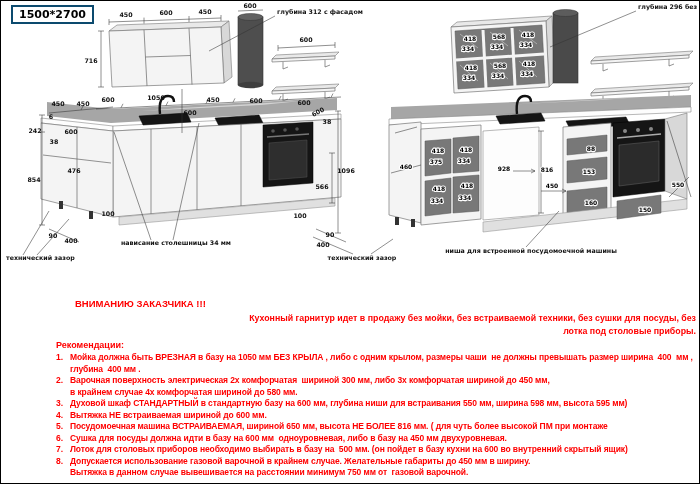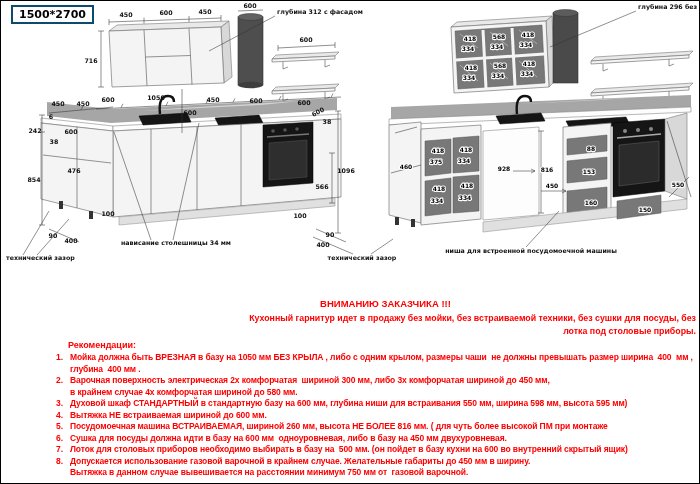--- a/index.html
+++ b/index.html
@@ -18,23 +18,23 @@
   .f-black{fill:#151515;stroke:#000;stroke-width:.5}
   .f-band{fill:#a6a6a6;stroke:none}
   .f-plinth{fill:#e0e0e0;stroke:#999;stroke-width:.6}
   .f-white{fill:#fdfdfd;stroke:#888;stroke-width:.6}
   text.dim{font-family:"DejaVu Sans",sans-serif;font-size:6.3px;font-weight:bold;fill:#111}
   text.chip{font-family:"DejaVu Sans",sans-serif;font-size:6px;font-weight:bold;fill:#000;
             stroke:#fff;stroke-width:2.2px;paint-order:stroke;stroke-linejoin:round}
   .mid{text-anchor:middle}
   
   .notice{position:absolute;left:55px;top:296px;width:640px;color:#f00;}
-  .n-head{margin-left:19px;font:bold 9.5px "Liberation Sans",sans-serif;line-height:14px;margin-bottom:1px;text-align:center;}
+  .n-head{margin-left:19px;font:bold 9.5px "Liberation Sans",sans-serif;line-height:14px;margin-bottom:1px;}
   .n-line{margin-left:19px;font:bold 8.8px "Liberation Sans",sans-serif;line-height:13px;white-space:pre;text-align:right;}
-  .n-rec{font:bold 9px "Liberation Sans",sans-serif;line-height:13px;margin-top:1px;margin-left:12px;}
+  .n-rec{font:bold 9px "Liberation Sans",sans-serif;line-height:13px;margin-top:1px;}
   .n-item{display:flex;font:bold 8.5px "Liberation Sans",sans-serif;line-height:11.5px;letter-spacing:-0.1px;}
   .n-num{width:14px;flex:none;}
   .n-text{white-space:pre;}
 </style>
 </head>
 <body>
 
 <div class="page">
 
   <div class="size-box">1500*2700</div>
@@ -304,21 +304,21 @@
     <div class="n-item">
         <span class="n-num">3.</span>
         <span class="n-text">Духовой шкаф СТАНДАРТНЫЙ в стандартную базу на 600 мм, глубина ниши для встраивания 550 мм, ширина 598 мм, высота 595 мм)</span>
       </div>
     <div class="n-item">
         <span class="n-num">4.</span>
         <span class="n-text">Вытяжка НЕ встраиваемая шириной до 600 мм.</span>
       </div>
     <div class="n-item">
         <span class="n-num">5.</span>
-        <span class="n-text">Посудомоечная машина ВСТРАИВАЕМАЯ, шириной 260 мм, высота НЕ БОЛЕЕ 816 мм. ( для чуть более высокой ПМ при монтаже</span>
+        <span class="n-text">Посудомоечная машина ВСТРАИВАЕМАЯ, шириной 650 мм, высота НЕ БОЛЕЕ 816 мм. ( для чуть более высокой ПМ при монтаже</span>
       </div>
     <div class="n-item">
         <span class="n-num">6.</span>
         <span class="n-text">Сушка для посуды должна идти в базу на 600 мм  одноуровневая, либо в базу на 450 мм двухуровневая.</span>
       </div>
     <div class="n-item">
         <span class="n-num">7.</span>
         <span class="n-text">Лоток для столовых приборов необходимо выбирать в базу на  500 мм. (он пойдет в базу кухни на 600 во внутренний скрытый ящик)</span>
       </div>
     <div class="n-item">

